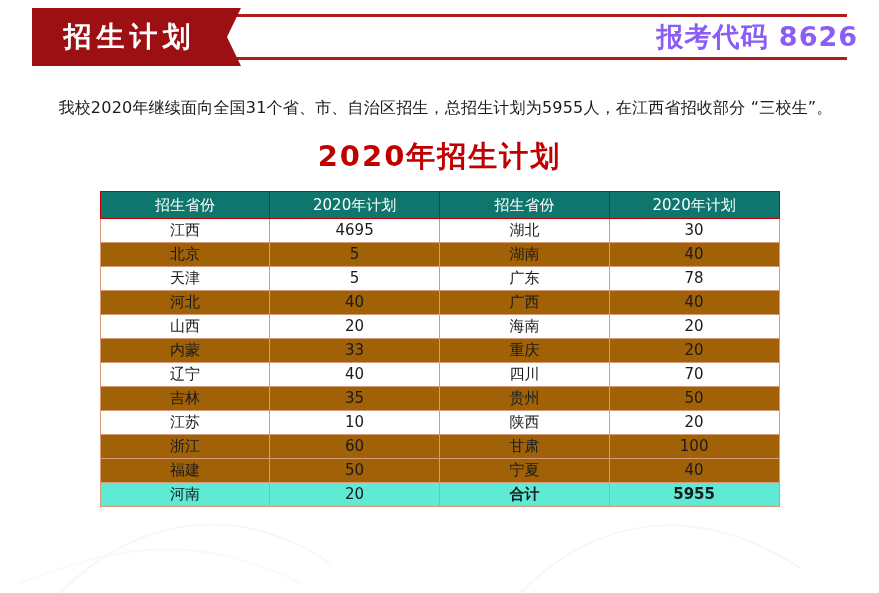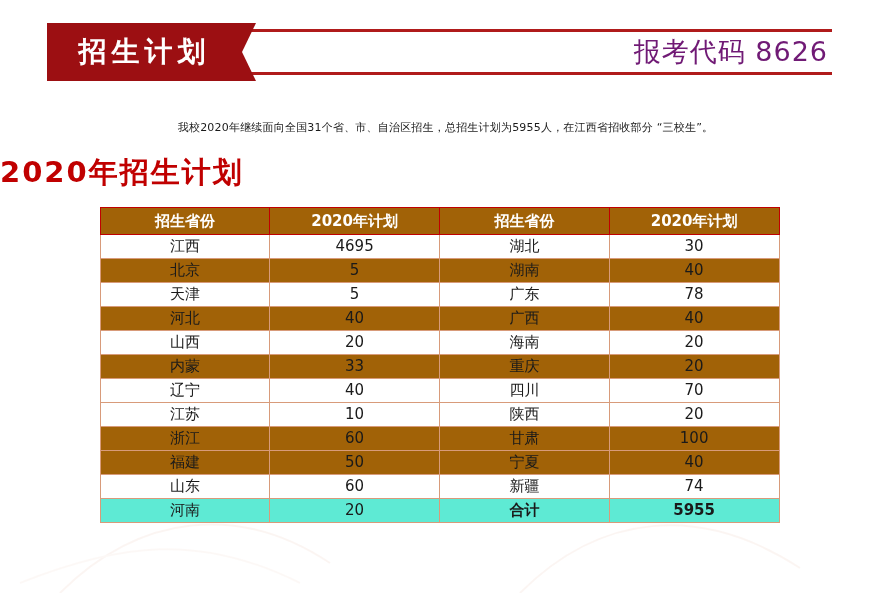--- a/index.html
+++ b/index.html
@@ -13,21 +13,21 @@
     font-family: "Liberation Sans", sans-serif;
     color: #222;
     overflow: hidden;
     position: relative;
   }
 
   
   .header {
     position: relative;
     height: 70px;
-    margin: 17px;
+    margin: 2px;
     padding: 8px;
   }
   .header-band {
     position: absolute;
     left: 30px;
     right: 30px;
     top: 12px;
     height: 46px;
     border-top: 3px solid #b01b1b;
     border-bottom: 3px solid #b01b1b;
@@ -61,45 +61,45 @@
     line-height: 58px;
     text-align: center;
     color: #ffffff;
     font-size: 28px;
     font-weight: bold;
     letter-spacing: 5px;
     font-family: "DejaVu Sans", "Liberation Sans", sans-serif;
   }
   .header-code {
     position: absolute;
-    right: 34px;
+    right: 19px;
     top: 6px;
     height: 58px;
     line-height: 58px;
-    color: #701a75;
+    color: #8b5cf6;
     font-size: 27px;
-    font-weight: normal;
+    font-weight: bold;
     letter-spacing: 1px;
     font-family: "DejaVu Sans", "Liberation Sans", sans-serif;
   }
 
   
   .intro {
     margin: 10px 0 0 12px;
     text-align: center;
-    font-size: 11px;
+    font-size: 16px;
     color: #1a1a1a;
     letter-spacing: 0.2px;
     font-family: "DejaVu Sans", "Liberation Sans", sans-serif;
   }
 
   
   .section-title {
     margin-top: 18px;
-    text-align: left;
+    text-align: center;
     font-size: 29px;
     font-weight: bold;
     color: #c00000;
     letter-spacing: 2px;
     font-family: "DejaVu Sans", "Liberation Serif", serif;
   }
 
   
   .table-wrap {
     margin: 14px auto 0 auto;
@@ -115,23 +115,23 @@
   table.plan th,
   table.plan td {
     border: 1px solid #d89b7a;
     height: 23px;
     text-align: center;
     padding: 0;
     line-height: 23px;
     color: #1a1a1a;
   }
   table.plan thead th {
-    background: #a16207;
+    background: #0f766e;
     color: #ffffff;
-    font-weight: bold;
+    font-weight: normal;
     height: 26px;
     line-height: 26px;
     border: 1px solid #c00000;
     font-size: 15px;
   }
   tr.row-even td { background: #ffffff; }
   tr.row-odd  td { background: #a16207; }
   tr.row-total td { background: #5eead4; }
   td.bold { font-weight: bold; }
 
@@ -207,43 +207,43 @@
           <td>33</td>
           <td>重庆</td>
           <td>20</td>
         </tr>
         <tr class="row-even">
           <td>辽宁</td>
           <td>40</td>
           <td>四川</td>
           <td>70</td>
         </tr>
+        <tr class="row-odd">
+          <td>吉林</td>
+          <td>35</td>
+          <td>贵州</td>
+          <td>50</td>
+        </tr>
         <tr class="row-even">
           <td>江苏</td>
           <td>10</td>
           <td>陕西</td>
           <td>20</td>
         </tr>
         <tr class="row-odd">
           <td>浙江</td>
           <td>60</td>
           <td>甘肃</td>
           <td>100</td>
         </tr>
         <tr class="row-odd">
           <td>福建</td>
           <td>50</td>
           <td>宁夏</td>
           <td>40</td>
-        </tr>
-        <tr class="row-even">
-          <td>山东</td>
-          <td>60</td>
-          <td>新疆</td>
-          <td>74</td>
         </tr>
         <tr class="row-total">
           <td>河南</td>
           <td>20</td>
           <td class="bold">合计</td>
           <td class="bold">5955</td>
         </tr>
       </tbody>
   </table>
 </div>

